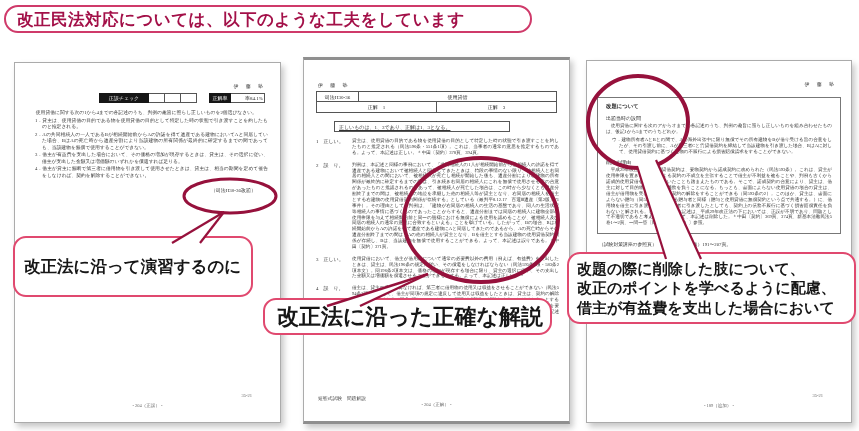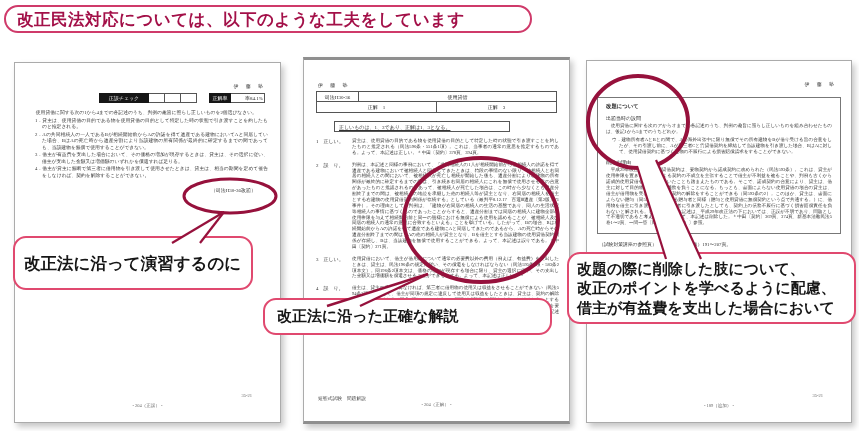--- a/index.html
+++ b/index.html
@@ -75,22 +75,22 @@
   .p3-item { margin:1px 0 0 6px; padding-left:7px; text-indent:-7px; }
   .ref-line { margin:7px 12px 0 12px; font-size:4.8px; color:#333; }
 
   
   .bubble {
     position:absolute; background:#fff; border:2.5px solid #e0496f;
     border-radius:13px; z-index:20; color:#161616;
     font-family:"Liberation Sans", sans-serif; font-weight:bold;
     display:flex; flex-direction:column; justify-content:center;
   }
-  #bubble1 { left:13px;  top:236px; width:240px; height:54px; padding:4px 9px;  font-size:16.5px; line-height:1.25; }
-  #bubble2 { left:263px; top:298px; width:289px; height:37px; padding:2px 12px; font-size:15px; }
+  #bubble1 { left:13px;  top:236px; width:240px; height:61px; padding:4px 9px;  font-size:16.5px; line-height:1.25; }
+  #bubble2 { left:263px; top:298px; width:289px; height:37px; padding:2px 12px; font-size:22px; }
   #bubble3 { left:567px; top:252px; width:289px; height:72px; padding:4px 8px;  font-size:15px; line-height:1.27; }
   .bubble div { white-space:nowrap; }
 
   
   #overlay { position:absolute; left:0; top:0; z-index:30; pointer-events:none; }
 </style>
 </head>
 <body>
 
 <div class="stage">

